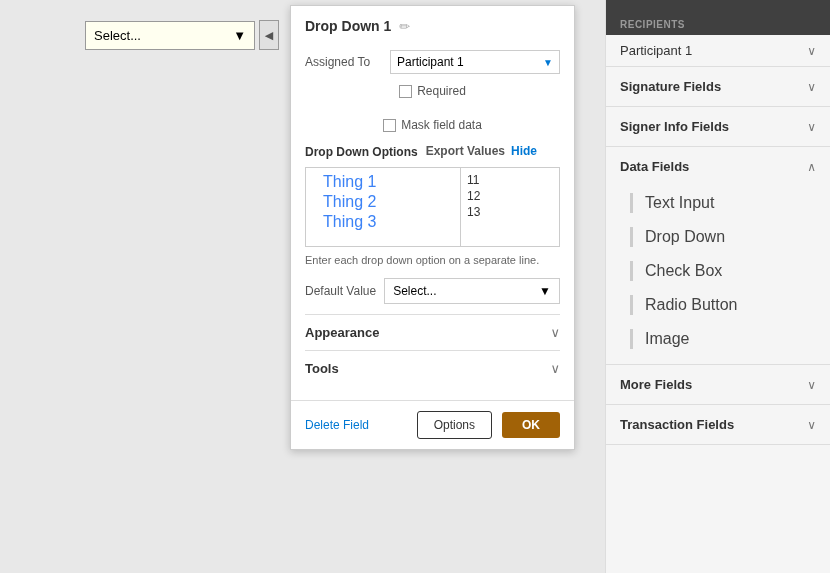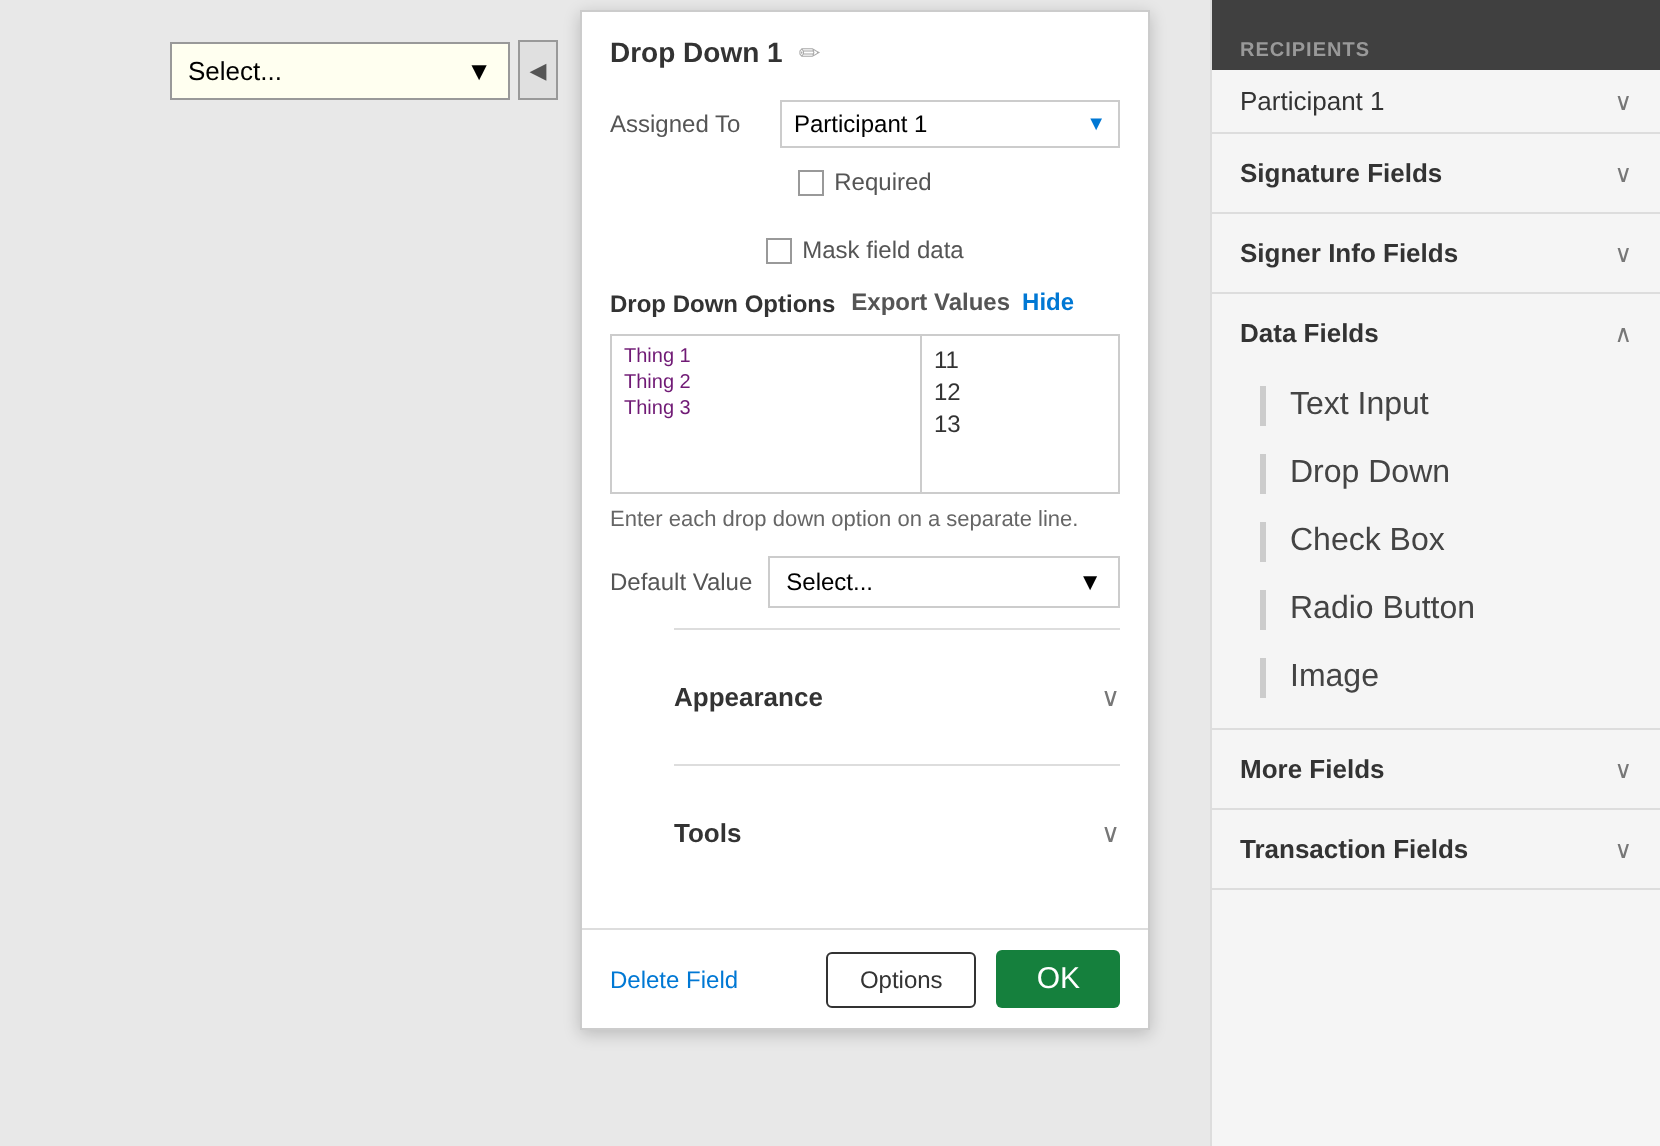--- a/index.html
+++ b/index.html
@@ -183,23 +183,24 @@
       margin-bottom: 6px;
     }
     .options-list {
       flex: 1;
       border: 1px solid #ccc;
       border-right: none;
       min-height: 80px;
       padding: 4px 6px;
     }
     .options-list-item {
-      font-size: 10px;
-      color: #701a75;
+      font-size: 16px;
+      color: #3b82f6;
       padding: 1px 0;
+      margin-left: 11px;
     }
     .export-values-list {
       width: 100px;
       border: 1px solid #ccc;
       min-height: 80px;
       padding: 4px 6px;
     }
     .export-val-item {
       font-size: 12px;
       color: #333;
@@ -253,26 +254,25 @@
       flex: 1;
       border: 1px solid #ccc;
       padding: 5px 8px;
       font-size: 12px;
       height: 27px;
     }
 
     
     .accordion-item {
       border-top: 1px solid #ddd;
-      padding: 26px 0;
+      padding: 10px 0;
       display: flex;
       align-items: center;
       justify-content: space-between;
       cursor: pointer;
-      margin-left: 32px;
     }
     .accordion-label {
       font-size: 13px;
       font-weight: bold;
       color: #333;
     }
     .accordion-icon {
       color: #777;
       font-size: 13px;
     }
@@ -295,28 +295,28 @@
     .btn-cancel {
       border: 1px solid #333;
       background: #fff;
       padding: 6px 16px;
       font-size: 12px;
       cursor: pointer;
       border-radius: 3px;
       color: #333;
     }
     .btn-ok {
-      background: #15803d;
+      background: #a16207;
       color: #fff;
       border: none;
       padding: 6px 20px;
-      font-size: 15px;
+      font-size: 12px;
       cursor: pointer;
       border-radius: 3px;
-      font-weight: normal;
+      font-weight: bold;
     }
 
     
     .right-panel {
       width: 225px;
       background: #f5f5f5;
       border-left: 1px solid #ddd;
       overflow-y: auto;
     }
     .panel-section {

